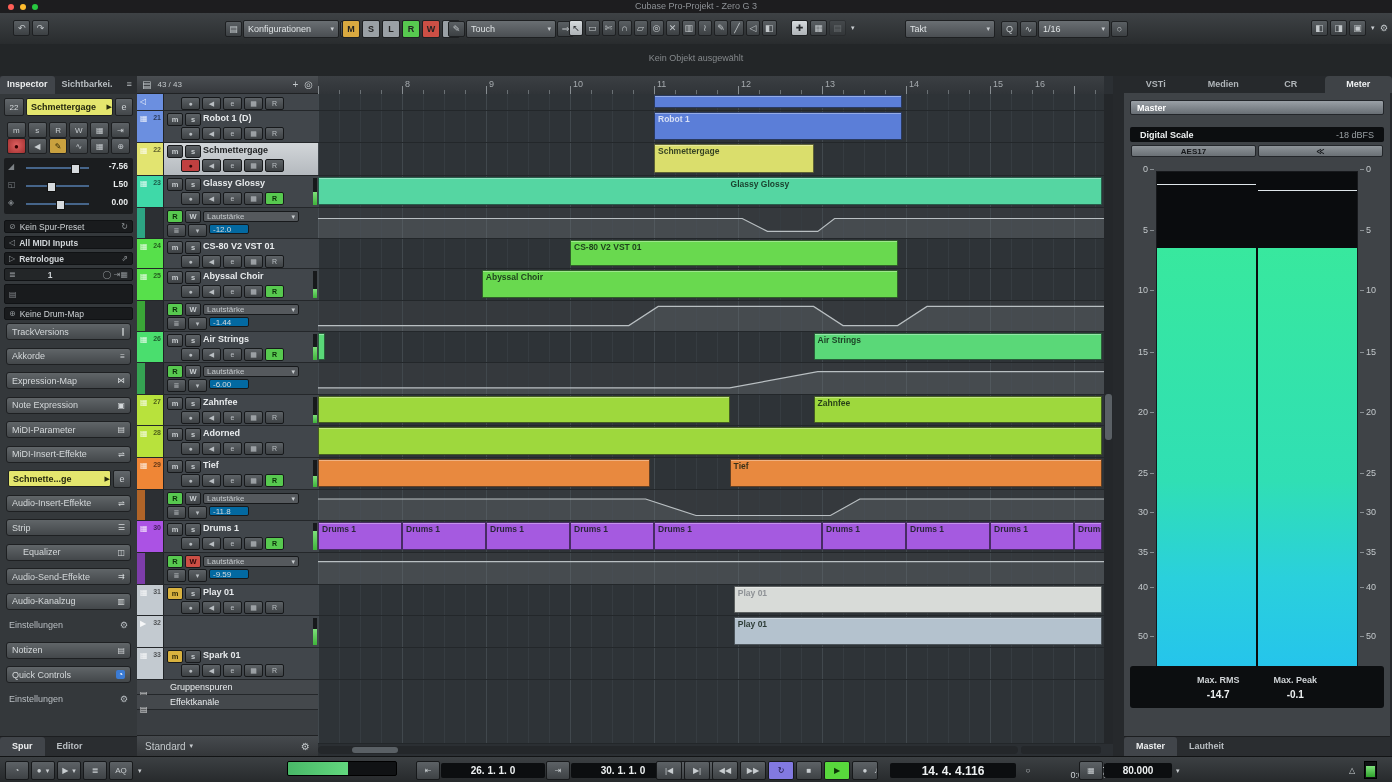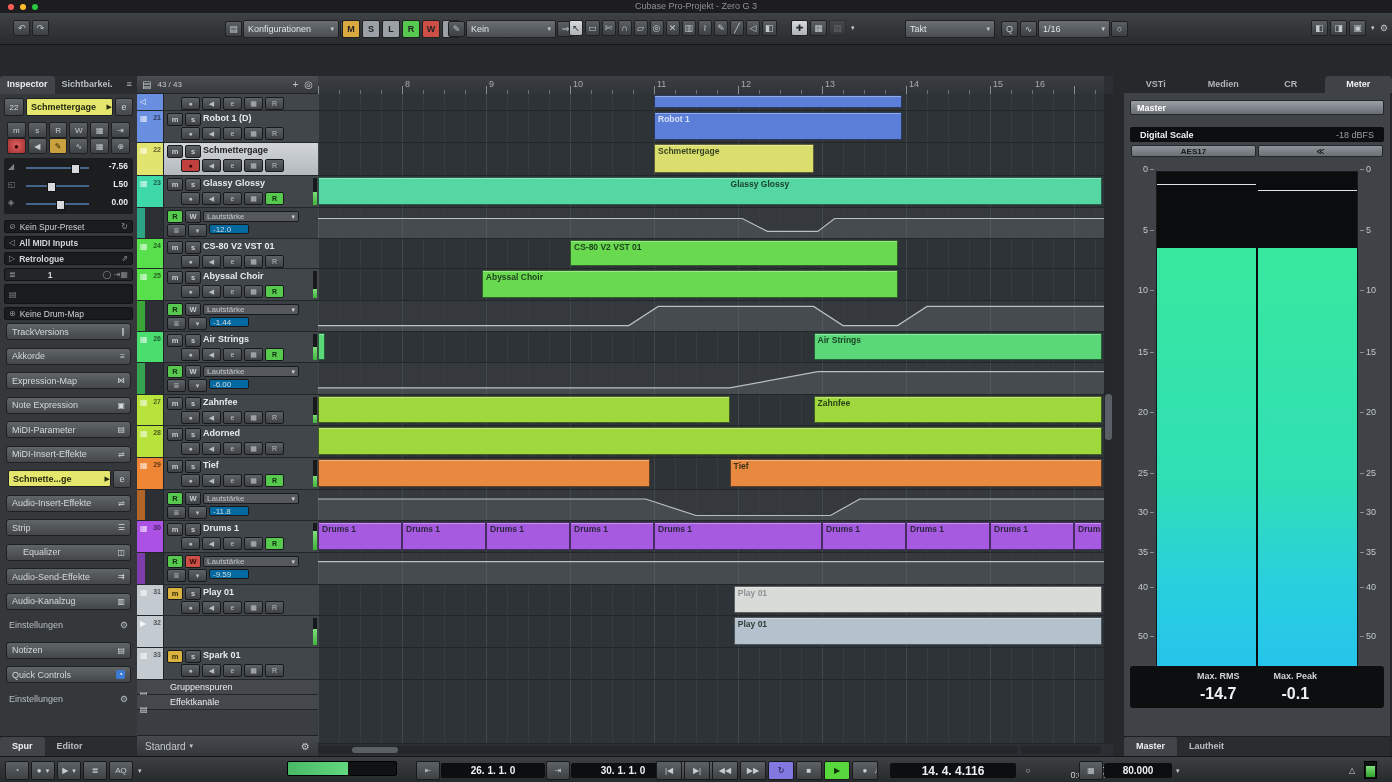--- a/index.html
+++ b/index.html
@@ -149,21 +149,21 @@
   .mscale .mt{position:absolute;width:4px;height:1px;background:#888e92;}
   .mbars{position:absolute;left:26px;right:26px;top:2px;bottom:2px;background:#0a0c0e;border:1px solid #17191c;}
   .mbar{position:absolute;top:0;bottom:0;}
   .mfill{position:absolute;left:0;right:0;bottom:0;
     background:linear-gradient(180deg,#38e89e 0%,#30dfb4 55%,#2ad0dc 78%,#25c4ec 100%);}
   .mpeak{position:absolute;left:0;right:0;height:1px;background:#dfe6ea;}
   .statsbox{position:absolute;left:6px;bottom:48px;right:6px;height:42px;background:#0c0e10;border-radius:3px;
     display:flex;align-items:center;justify-content:center;gap:34px;}
   .statcol{text-align:center;}
   .statcol .sl{font-size:9px;font-weight:bold;color:#cfd3d6;}
-  .statcol .sv{font-size:16px;font-weight:bold;color:#eef1f2;margin-top:4px;}
+  .statcol .sv{font-size:10px;font-weight:bold;color:#eef1f2;margin-top:4px;}
   .rz-bottom{position:absolute;left:0;bottom:0;width:100%;height:19px;background:#2a2d30;display:flex;border-top:1px solid #1c1e20;}
   
   .transport{position:absolute;left:0;top:756px;width:1392px;height:26px;
     background:linear-gradient(#3c4043,#26292b);border-top:1px solid #121415;}
   .tpg{position:absolute;top:4px;display:flex;align-items:center;}
   .tpb{width:22px;height:17px;background:linear-gradient(#5d6266,#3e4245);border:1px solid #17191b;border-radius:2px;
     display:inline-flex;align-items:center;justify-content:center;color:#c8cdd0;font-size:8px;margin:0 1px;}
   .tpb.purple{background:#8279e0;color:#1c1640;}
   .tpb.green{background:#58d83c;color:#0c3206;}
   .blackbox{background:#0c0e10;border-radius:2px;color:#eef1f2;font-weight:bold;display:inline-flex;
@@ -202,21 +202,21 @@
         <span class="autob" style="background: linear-gradient(rgb(217, 169, 64), rgb(217, 169, 64));">M</span>
         <span class="autob" style="background: linear-gradient(rgb(154, 160, 165), rgb(154, 160, 165));">S</span>
         <span class="autob" style="background: linear-gradient(rgb(154, 160, 165), rgb(154, 160, 165));">L</span>
         <span class="autob" style="background: linear-gradient(rgb(87, 201, 79), rgb(87, 201, 79));">R</span>
         <span class="autob" style="background: linear-gradient(rgb(204, 79, 69), rgb(204, 79, 69));">W</span>
         <span class="autob" style="background: linear-gradient(rgb(154, 160, 165), rgb(154, 160, 165));">A</span>
       </div>
     <div class="tgroup" style="left:447px">
       <span class="tbtn">✎</span>
       <span class="tsel" style="width:80px">
-        <span>Kein</span>
+        <span>Touch</span>
         <span class="caret">▾</span>
       </span>
       <span class="tbtn">⇒</span>
       <span class="caret">▾</span>
     </div>
     <div class="tgroup" style="left:568px" id="tools">
         <span class="tbtn active" style="min-width: 14px;">↖</span>
         <span class="tbtn" style="min-width: 14px;">▭</span>
         <span class="tbtn" style="min-width: 14px;">✄</span>
         <span class="tbtn" style="min-width: 14px;">∩</span>
@@ -253,20 +253,23 @@
     </div>
     <div class="tgroup" style="left:1310px">
       <span class="tbtn">◧</span>
       <span class="tbtn">◨</span>
       <span class="tbtn">▣</span>
       <span class="caret">▾</span>
       <span class="tbtn" style="background:none;border:none">⚙</span>
     </div>
   </div>
 
+  <div class="statusline">
+    <span>Kein Objekt ausgewählt</span>
+  </div>
 
   <div class="main">
 
     <div class="inspector">
       <div class="insp-tabs" id="insp-tabs">
           <span class="insp-tab on">Inspector</span>
           <span class="insp-tab">Sichtbarkei.</span>
           <span class="insp-tab">≡</span>
         </div>
       <div class="trkhdr">

